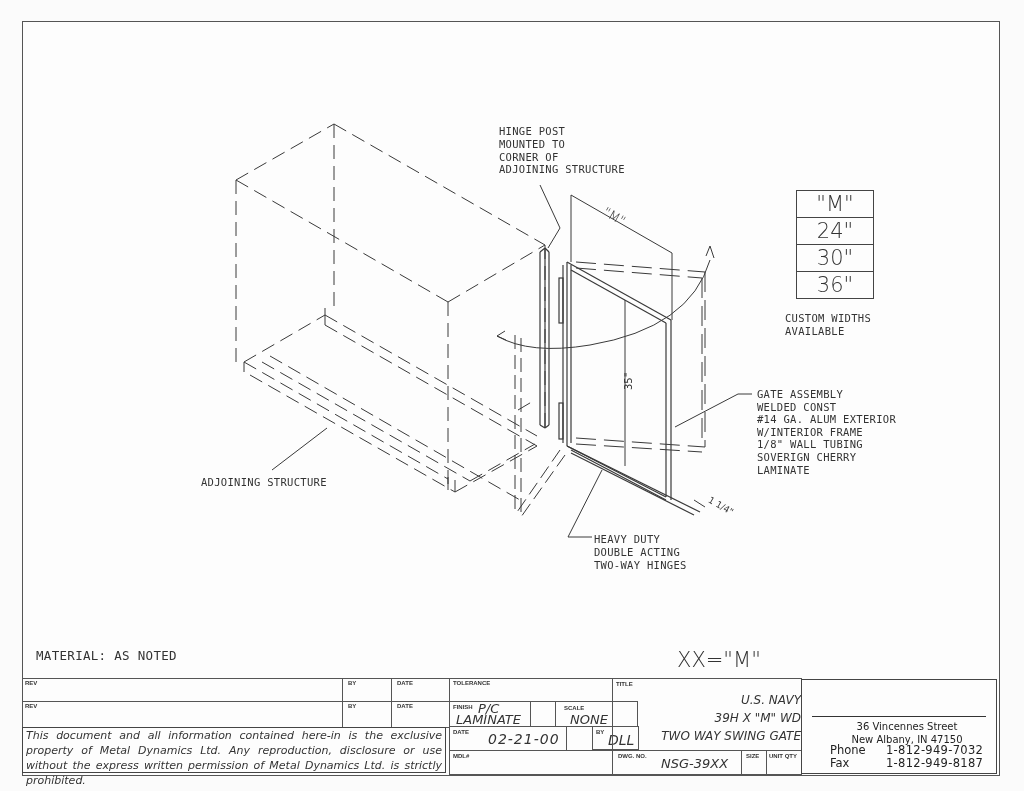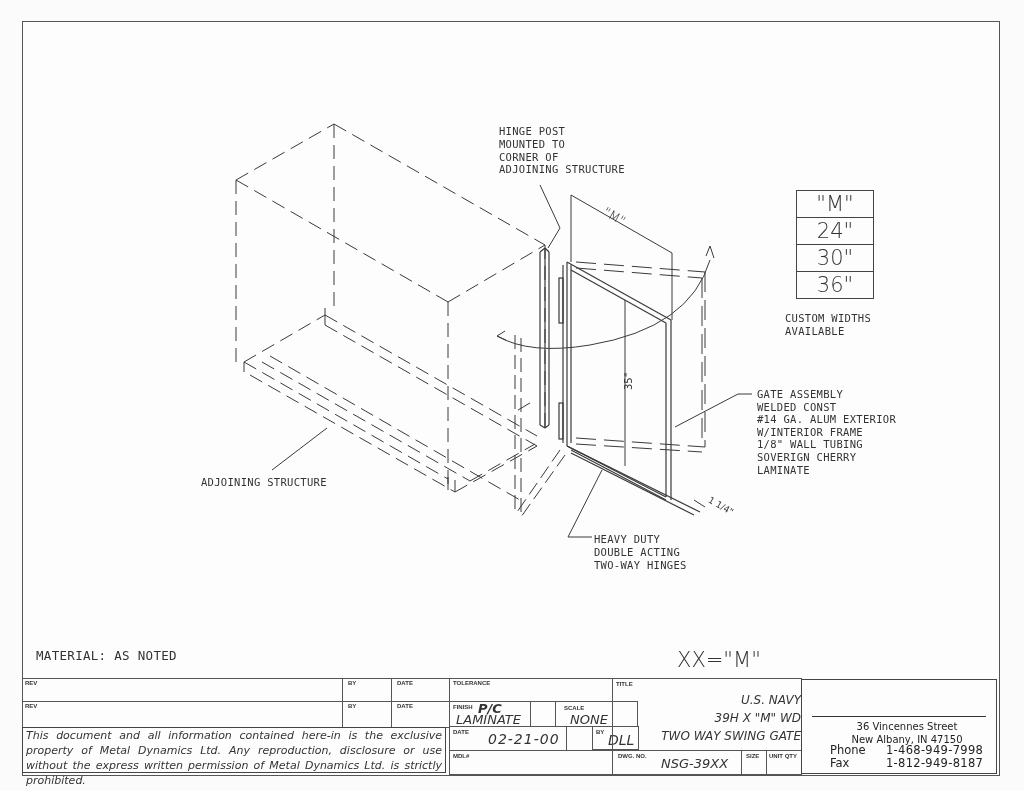--- a/index.html
+++ b/index.html
@@ -179,21 +179,21 @@
   <span class="lbl" style="left:5px; top:1px;">DATE</span>
 </div>
 
 <div class="notice">This document and all information contained here-in is the exclusive property of Metal Dynamics Ltd.  Any reproduction, disclosure or use without the express written permission of Metal Dynamics Ltd. is strictly prohibited.</div>
 
 <div class="tb" style="left:449px; top:678px; width:164px; height:24px;">
   <span class="lbl" style="left:3px; top:1px;">TOLERANCE</span>
 </div>
 <div class="tb" style="left:449px; top:701px; width:82px; height:26px;">
   <span class="lbl" style="left:3px; top:2px;">FINISH</span>
-  <span class="it" style="left:28px; top:-1px; font-size:13px;font-weight:bold;">P/C</span>
+  <span class="it" style="left:28px; top:-1px; font-size:13px;">P/C</span>
   <span class="it" style="left:6px; top:10px; font-size:13px;">LAMINATE</span>
 </div>
 <div class="tb" style="left:530px; top:701px; width:83px; height:26px;margin-left:25px;">
   <span class="lbl" style="left:8px; top:3px;">SCALE</span>
   <span class="it" style="left:14px; top:10px; font-size:13px;">NONE</span>
 </div>
 <div class="tb" style="left:449px; top:726px; width:118px; height:25px;">
   <span class="lbl" style="left:3px; top:2px;">DATE</span>
   <span class="it" style="left:38px; top:4px; font-size:14px; letter-spacing:1px;">02-21-00</span>
 </div>
@@ -224,16 +224,16 @@
   <span class="lbl" style="left:2px; top:2px;">UNIT QTY</span>
 </div>
 
 <div class="company">
   <div class="rule"></div>
   <div class="addr">
     <div>36 Vincennes Street</div>
     <div>New Albany, IN 47150</div>
   </div>
   <span class="ph" style="top:63px;">Phone</span>
-  <span class="phv" style="top:63px;">1-468-949-7998</span>
+  <span class="phv" style="top:63px;">1-812-949-7032</span>
   <span class="ph" style="top:76px;">Fax</span>
   <span class="phv" style="top:76px;">1-812-949-8187</span>
 </div>
 
 </body></html>

